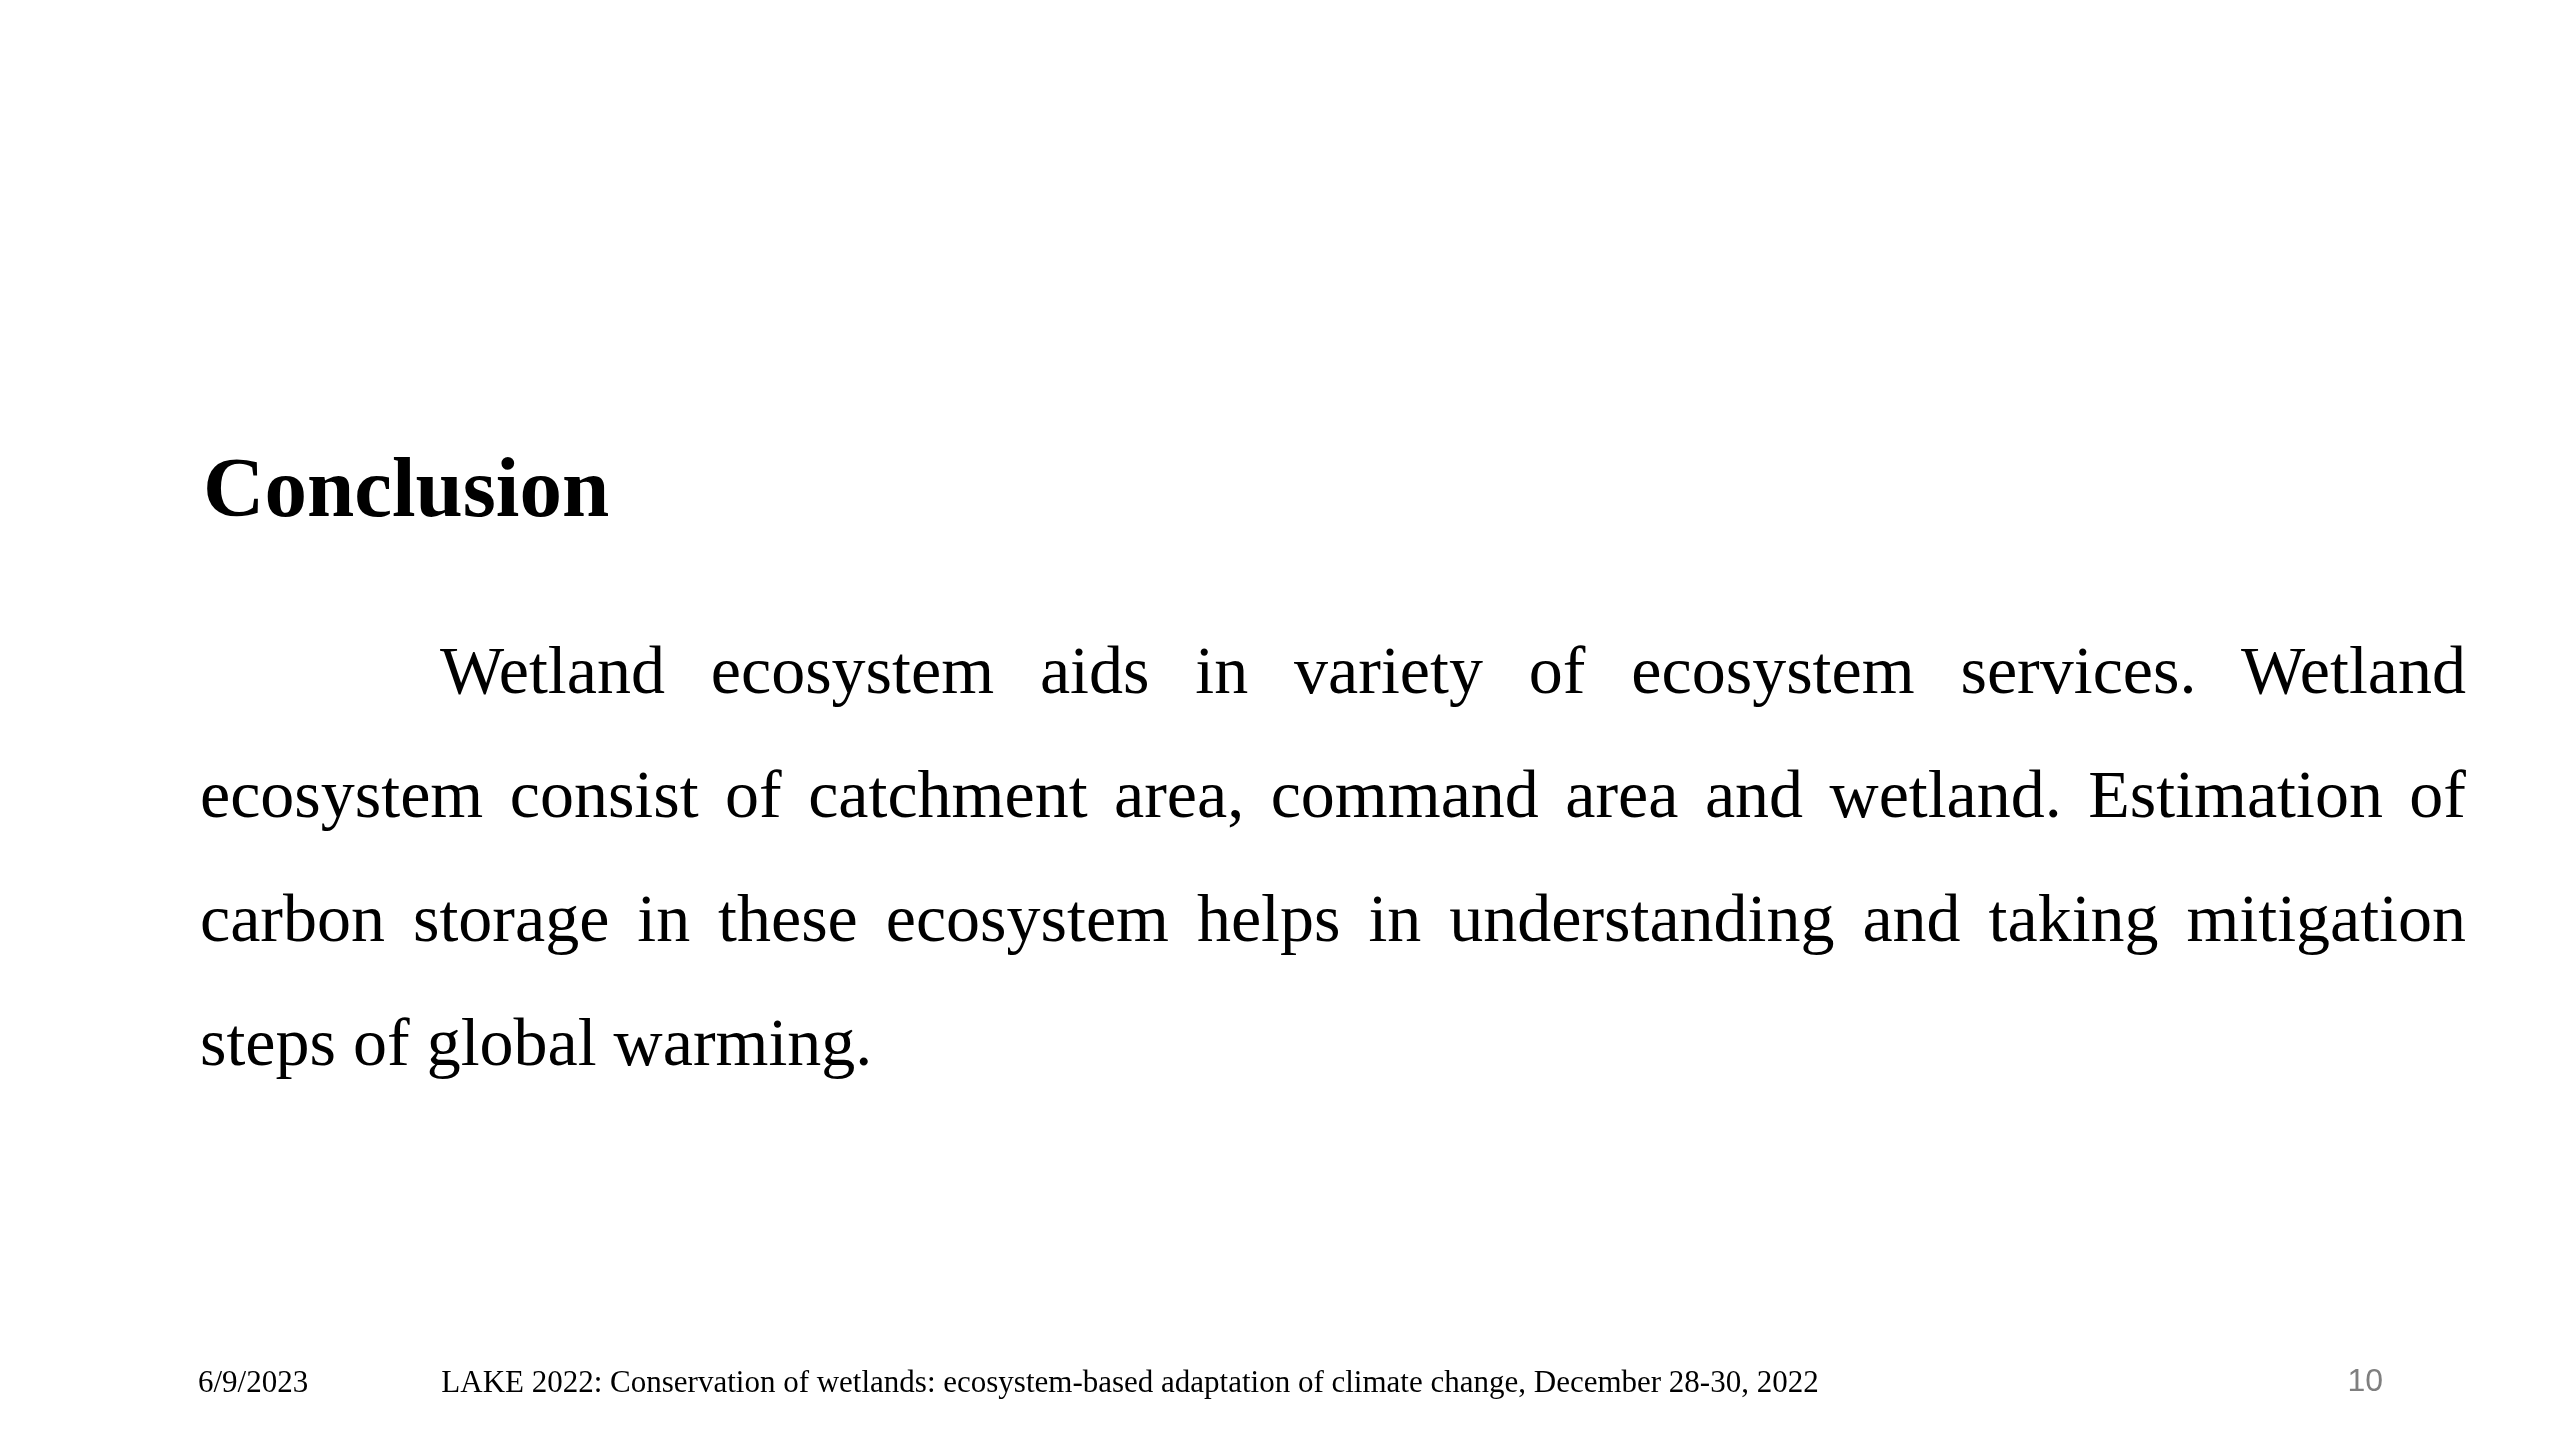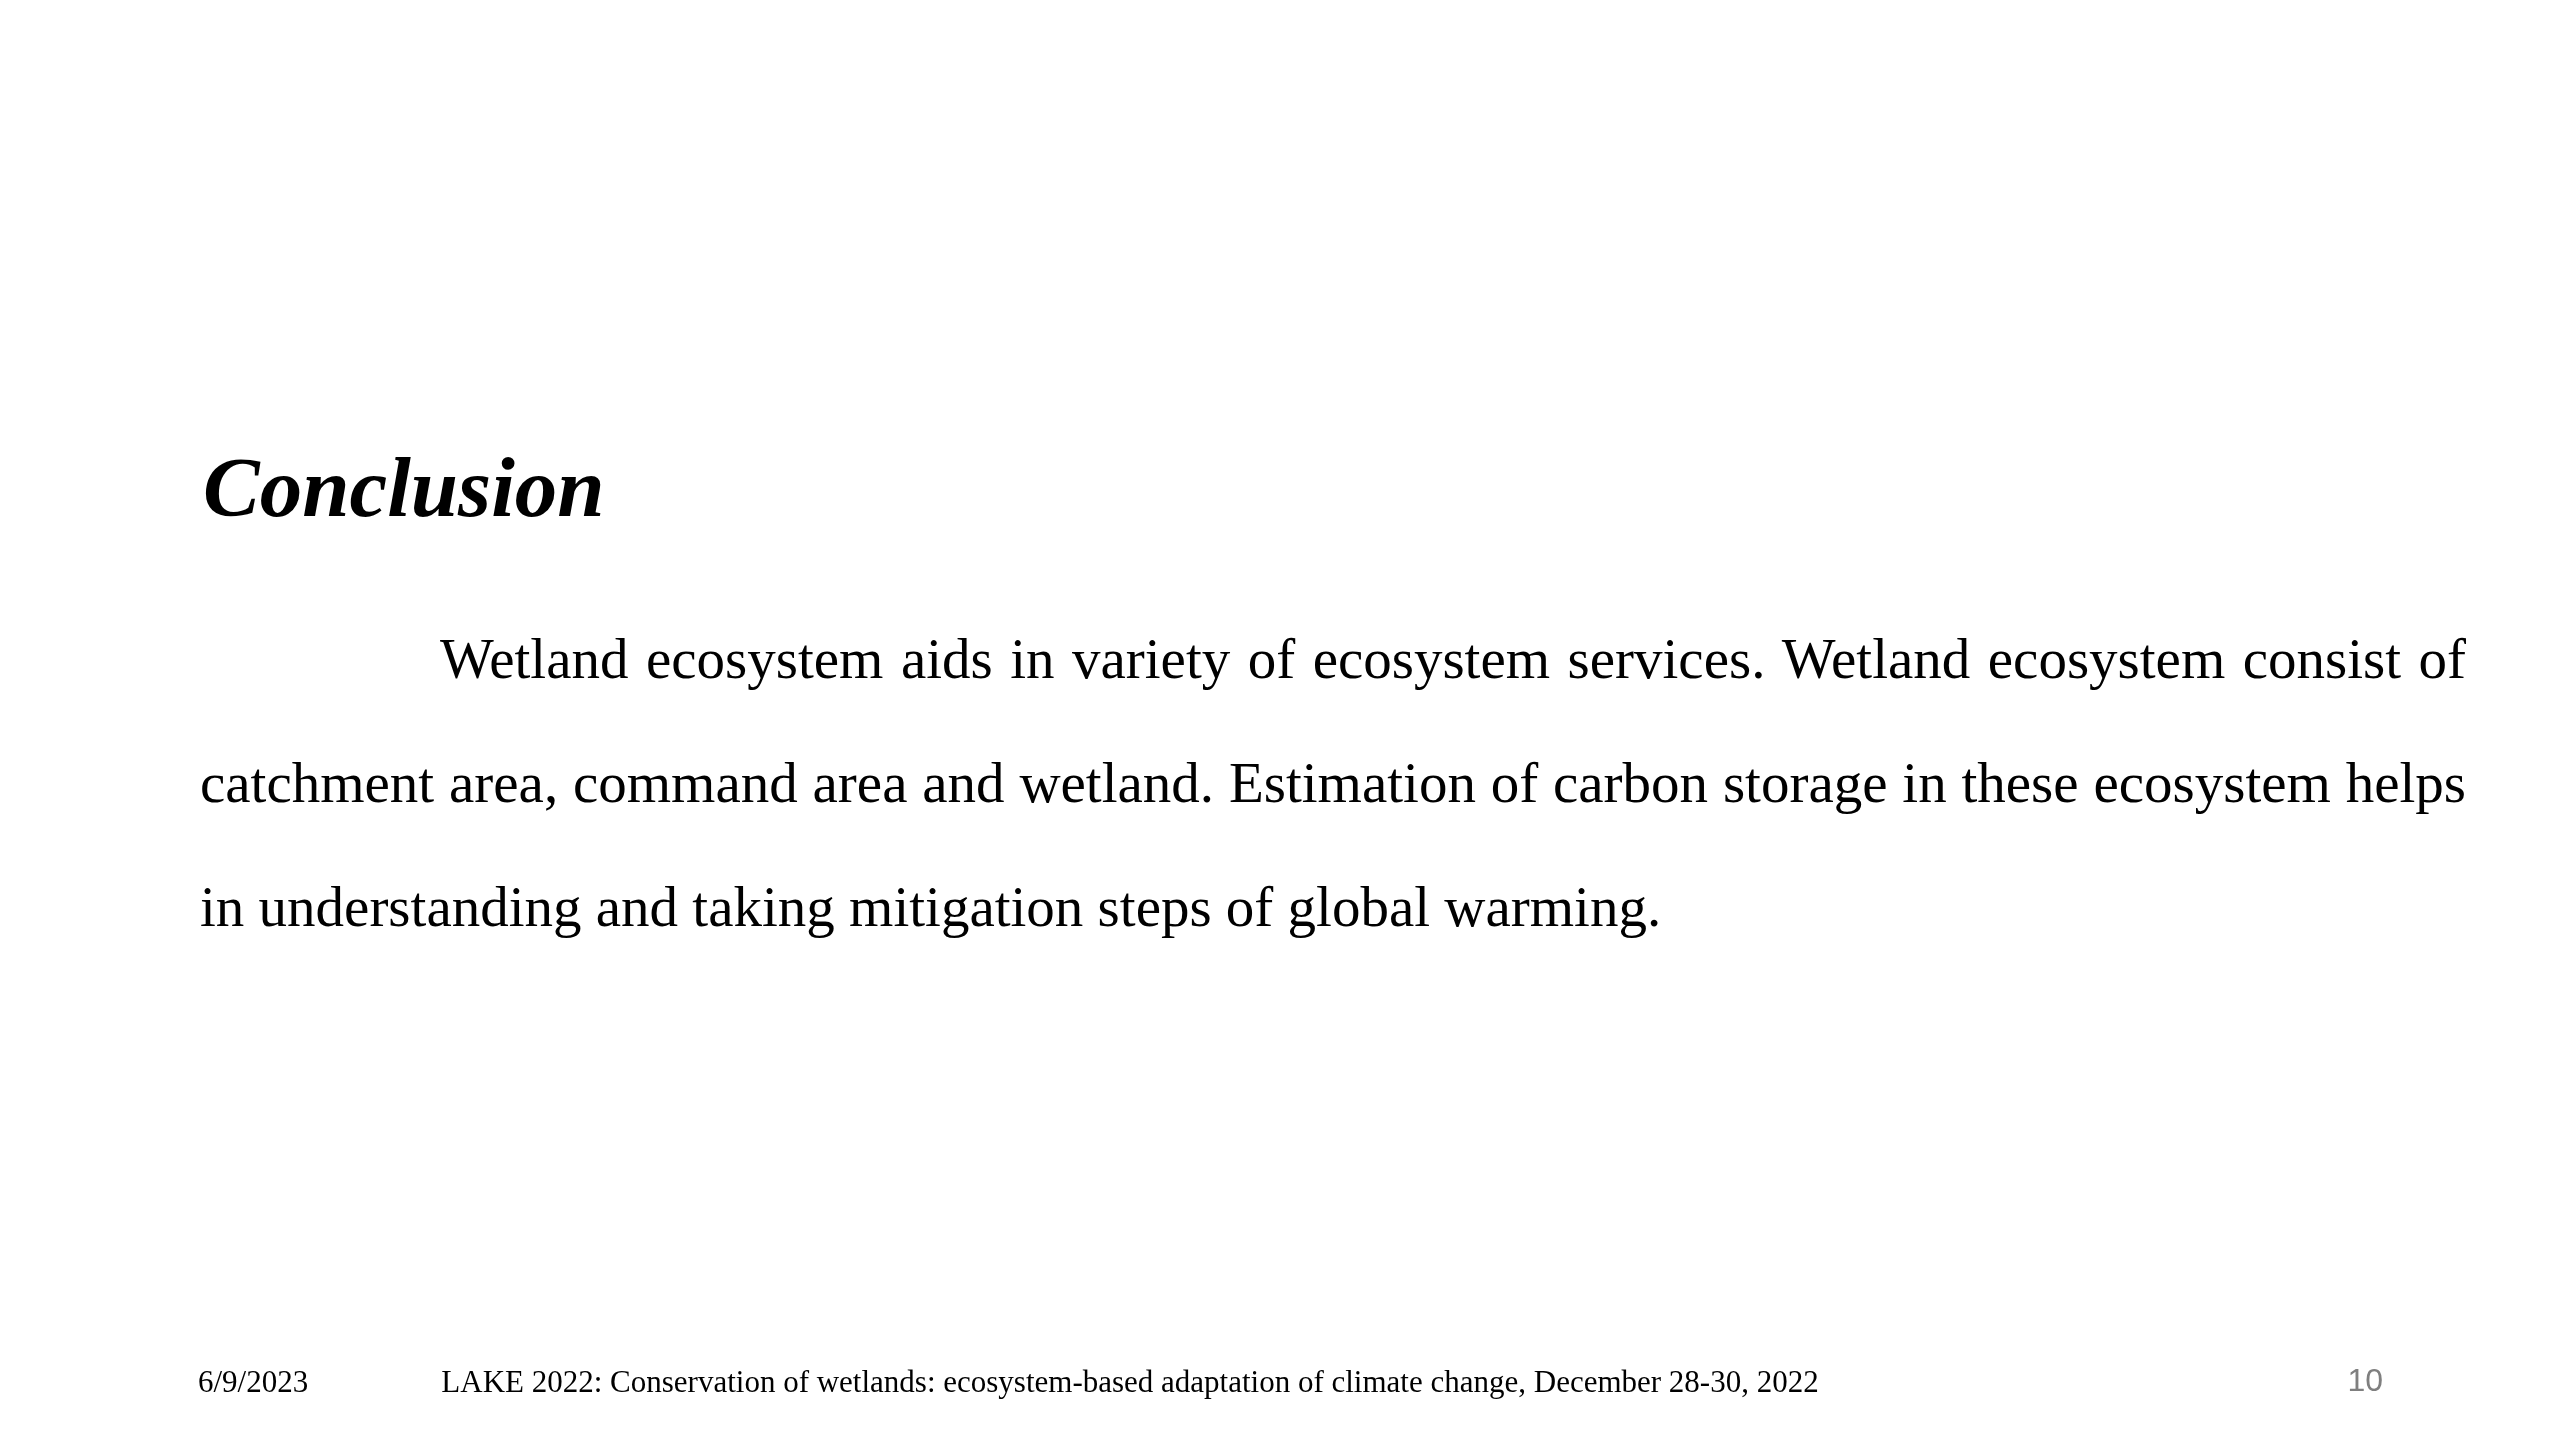--- a/index.html
+++ b/index.html
@@ -19,29 +19,28 @@
   .slide-title {
     position: absolute;
     left: 203px;
     top: 388px;
     font-family: "Liberation Serif", "DejaVu Serif", serif;
     font-size: 85px;
     font-weight: bold;
     line-height: 1;
     white-space: nowrap;
     color: #000000;
-    font-style: italic;
   }
   .body-paragraph {
     position: absolute;
     left: 200px;
     top: 540px;
     width: 2266px;
     font-family: "Liberation Serif", "DejaVu Serif", serif;
-    font-size: 57px;
+    font-size: 68px;
     line-height: 124px;
     text-align: justify;
     text-indent: 240px;
     color: #000000;
   }
   .footer-date {
     position: absolute;
     left: 198px;
     top: 1366px;
     font-family: "Liberation Serif", "DejaVu Serif", serif;

